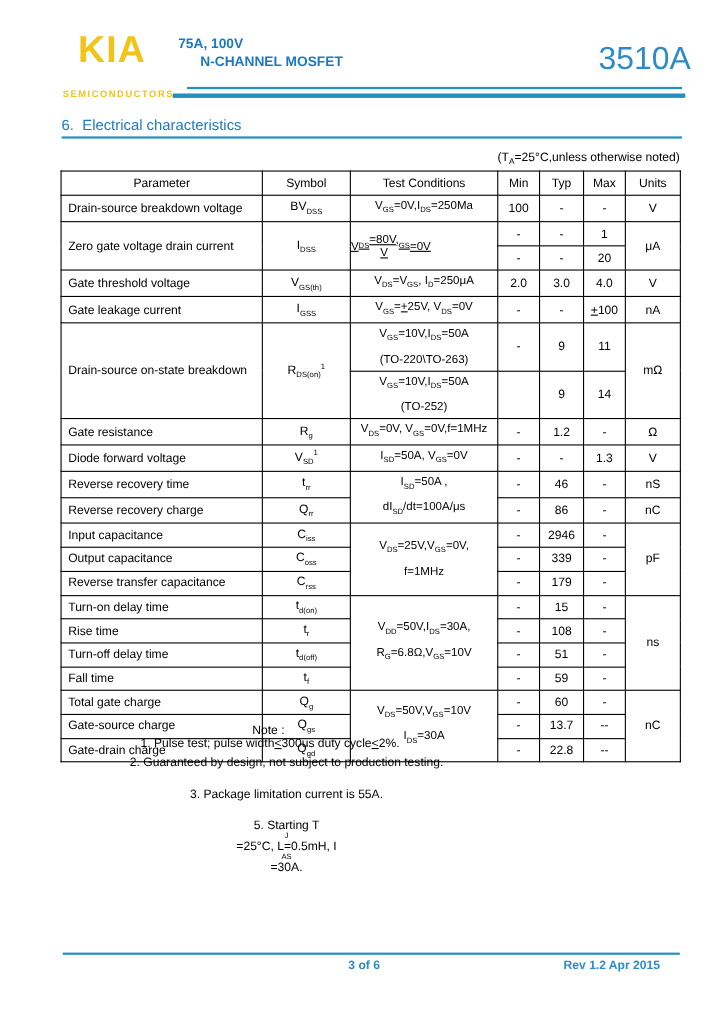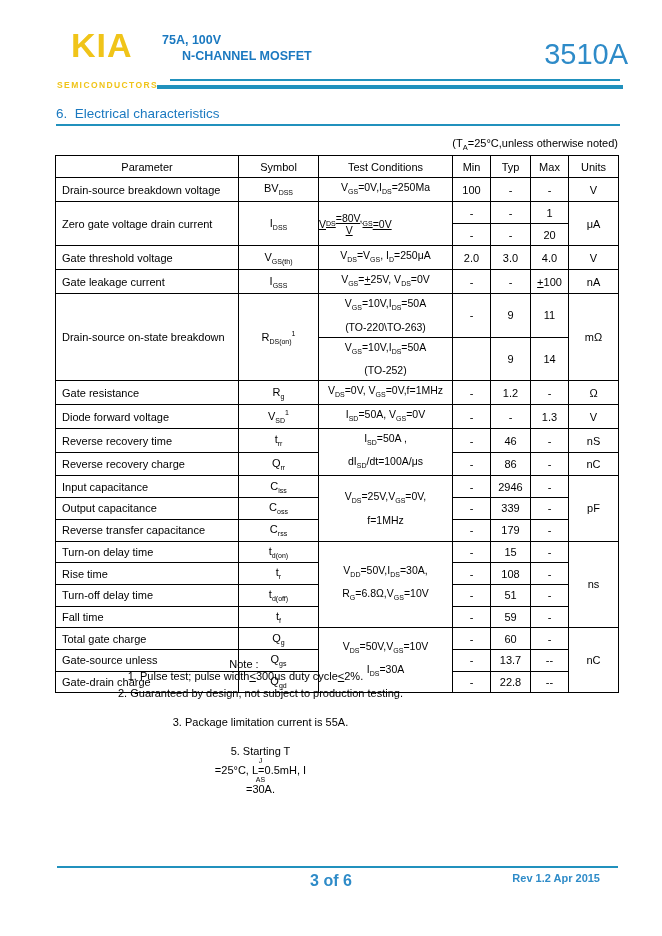--- a/index.html
+++ b/index.html
@@ -42,21 +42,21 @@
   .stack-top{flex:1;display:flex;align-items:center;justify-content:center;font-size:10.5px;}
   .stack-sub{height:21.7px;margin-left:67px;border-top:1px solid #000;border-left:4px solid #0369a1;
              display:flex;align-items:center;justify-content:center;font-size:10.5px;}
   
   .notes{position:absolute;left:88px;top:658px;font-size:11px;}
   .note-line{height:29px;display:flex;align-items:center;white-space:pre;flex-direction:column;}
   .note-line.indent{margin-left:30px;}
   .notes sub{font-size:7px;}
   
   .f-rule{position:absolute;left:57px;top:866px;width:561px;height:2px;background:var(--accent-teal);}
-  .f-page{position:absolute;left:0;top:872px;width:662px;text-align:center;font-size:16px;font-weight:bold;color:var(--part-blue);}
+  .f-page{position:absolute;left:0;top:872px;width:662px;text-align:center;font-size:11px;font-weight:bold;color:var(--part-blue);}
   .f-rev{position:absolute;right:62px;top:872px;font-size:11px;font-weight:bold;color:var(--part-blue);}
 </style>
 </head>
 <body>
 
 <div class="page">
 
   <div class="logo">KIA</div>
   <div class="logo-sub">SEMICONDUCTORS</div>
   <div class="rating">75A, 100V</div>
@@ -253,21 +253,21 @@
     <tr>
       <td class="param">Total gate charge</td>
       <td>Q<sub>g</sub></td>
       <td class="cond" rowspan="3">V<sub>DS</sub>=50V,V<sub>GS</sub>=10V<br>I<sub>DS</sub>=30A</td>
       <td>-</td>
       <td>60</td>
       <td>-</td>
       <td rowspan="3">nC</td>
     </tr>
     <tr>
-      <td class="param">Gate-source unless</td>
+      <td class="param">Gate-source charge</td>
       <td>Q<sub>gs</sub></td>
       <td>-</td>
       <td>13.7</td>
       <td>--</td>
     </tr>
     <tr>
       <td class="param">Gate-drain charge</td>
       <td>Q<sub>gd</sub></td>
       <td>-</td>
       <td>22.8</td>

